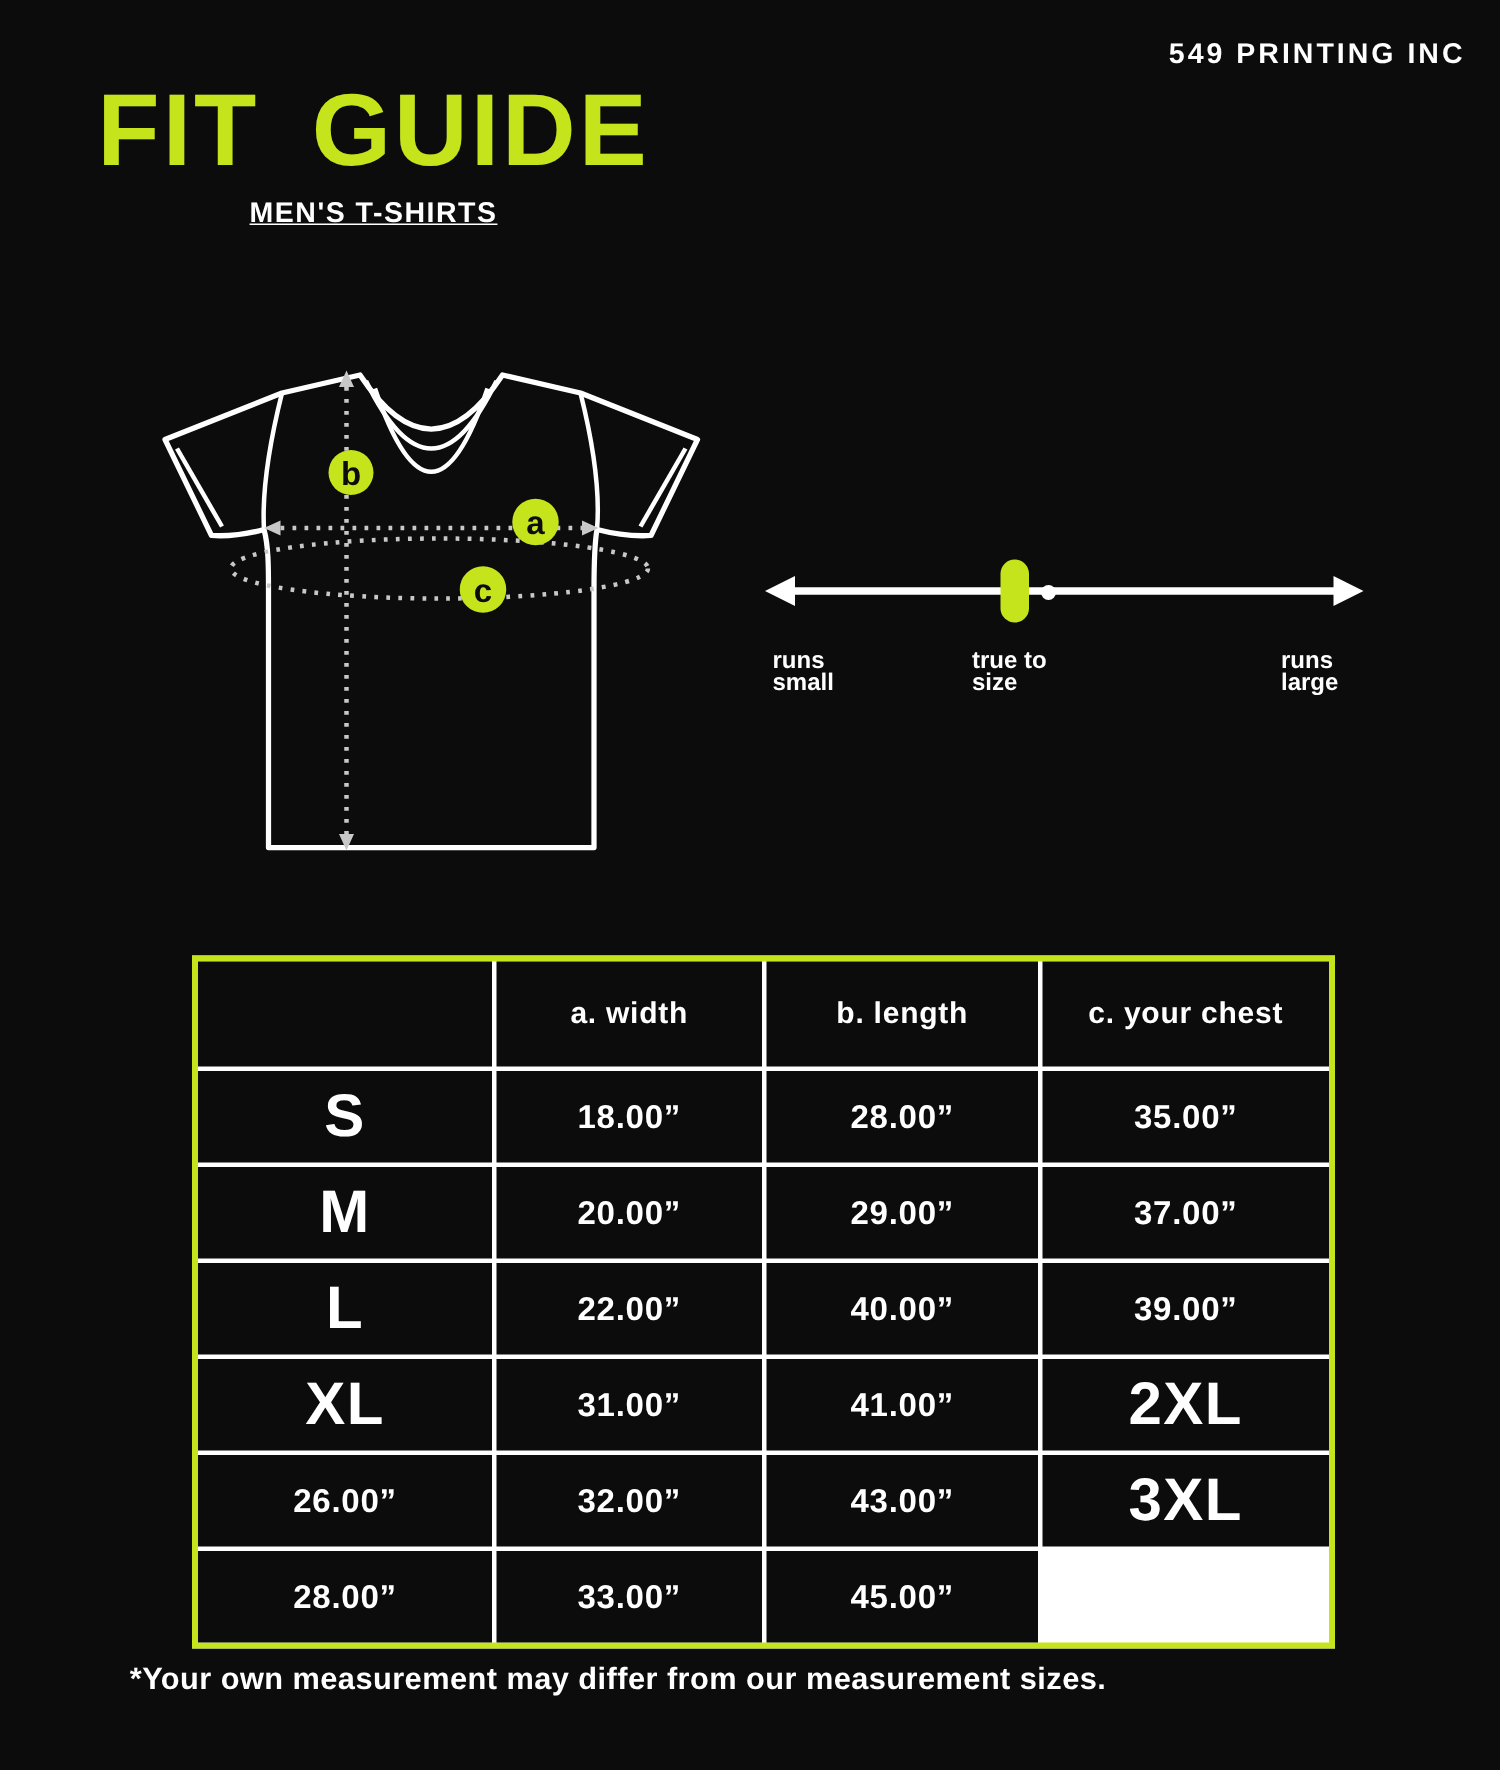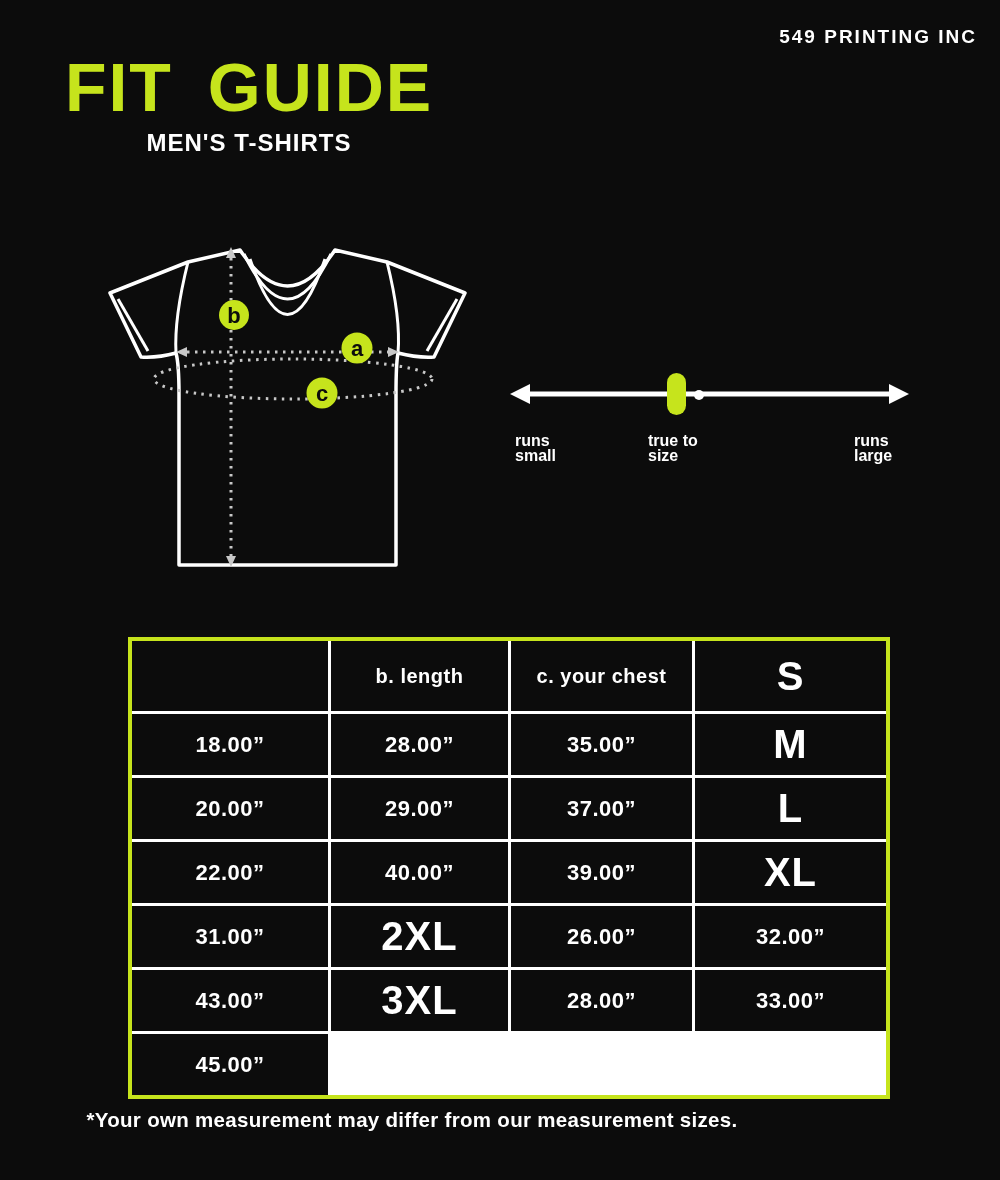--- a/index.html
+++ b/index.html
@@ -15,21 +15,21 @@
   }
   .brand{
     position:absolute;top:26px;right:23px;color:var(--white);
     font-size:19px;letter-spacing:2px;white-space:nowrap;
   }
   .title-block{position:absolute;left:63px;top:50px;width:372px;text-align:center;}
   .page-title{
     color:var(--accent);font-size:68px;line-height:74px;letter-spacing:2px;
     word-spacing:14px;white-space:nowrap;
   }
-  .page-subtitle{color:var(--white);font-size:24px;line-height:30px;letter-spacing:1px;margin-top:4px;}
+  .page-subtitle{color:var(--white);font-size:19px;line-height:30px;letter-spacing:1px;margin-top:4px;text-decoration:underline;}
   .tshirt-svg{position:absolute;left:88px;top:238px;width:382px;height:332px;}
   .shirt-line{fill:none;stroke:var(--white);stroke-width:3.5;stroke-linejoin:round;}
   .shirt-thin{fill:none;stroke:var(--white);stroke-width:3;}
   .meas{fill:none;stroke:var(--dash);stroke-width:3;stroke-dasharray:2.5 5.5;}
   .meas-head{fill:var(--dash);}
   .marker{fill:var(--accent);}
   .marker-letter{fill:#0c0c0c;font-size:22px;font-weight:bold;text-anchor:middle;font-family:"Liberation Sans",sans-serif;}
   .scale-svg{position:absolute;left:498px;top:358px;width:424px;height:62px;}
   .scale-label{position:absolute;color:var(--white);font-size:16px;line-height:15px;top:433px;}
   .label-left{left:515px;text-align:left;}
@@ -109,40 +109,42 @@
     <div>true to</div>
     <div>size</div>
   </div>
   <div class="scale-label label-right">
     <div>runs</div>
     <div>large</div>
   </div>
 
   <div class="size-table">
     <div class="cell head-cell"></div>
+    <div class="cell head-cell">a. width</div>
     <div class="cell head-cell">b. length</div>
     <div class="cell head-cell">c. your chest</div>
 
     <div class="cell size-cell">S</div>
     <div class="cell val-cell">18.00”</div>
     <div class="cell val-cell">28.00”</div>
     <div class="cell val-cell">35.00”</div>
 
     <div class="cell size-cell">M</div>
     <div class="cell val-cell">20.00”</div>
     <div class="cell val-cell">29.00”</div>
     <div class="cell val-cell">37.00”</div>
 
     <div class="cell size-cell">L</div>
     <div class="cell val-cell">22.00”</div>
     <div class="cell val-cell">40.00”</div>
     <div class="cell val-cell">39.00”</div>
 
     <div class="cell size-cell">XL</div>
     <div class="cell val-cell">31.00”</div>
+    <div class="cell val-cell">41.00”</div>
 
     <div class="cell size-cell">2XL</div>
     <div class="cell val-cell">26.00”</div>
     <div class="cell val-cell">32.00”</div>
     <div class="cell val-cell">43.00”</div>
 
     <div class="cell size-cell">3XL</div>
     <div class="cell val-cell">28.00”</div>
     <div class="cell val-cell">33.00”</div>
     <div class="cell val-cell">45.00”</div>

